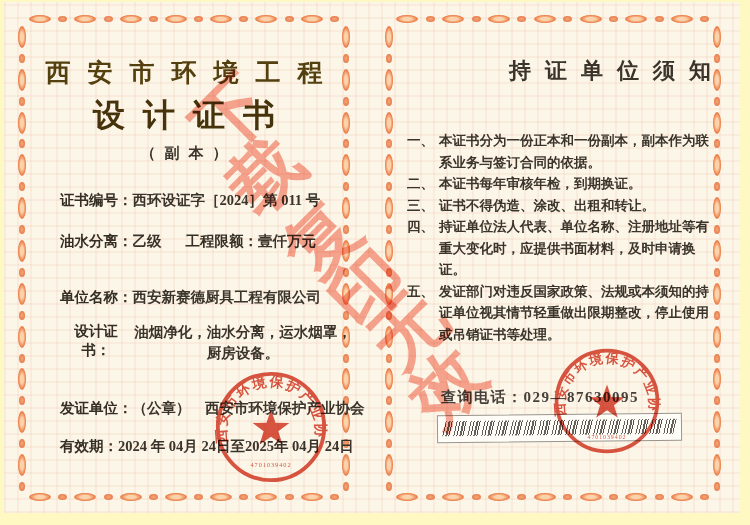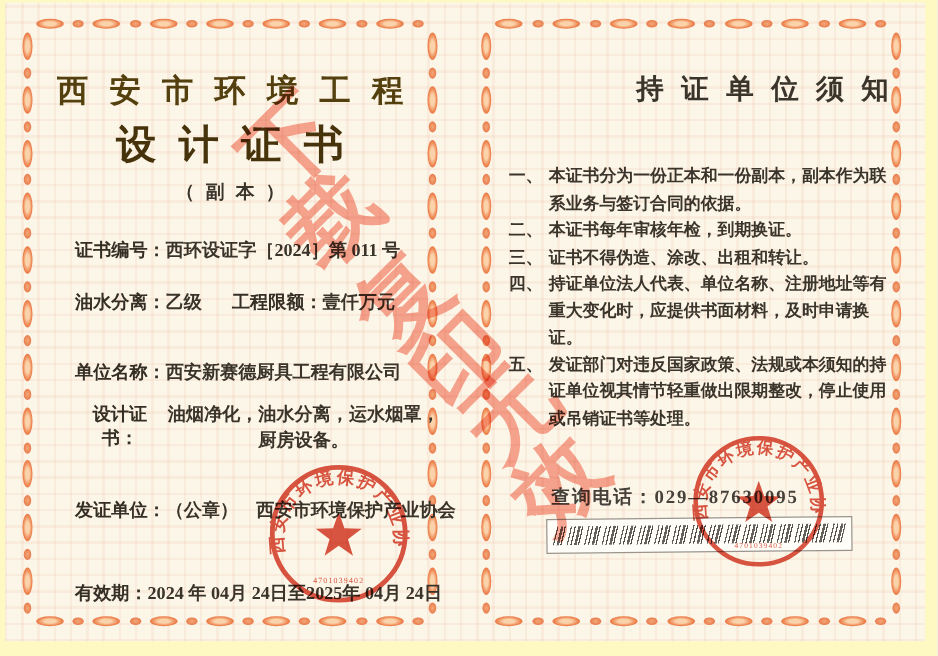--- a/index.html
+++ b/index.html
@@ -32,21 +32,21 @@
   .t2{position:absolute;top:84px;left:0;width:100%;margin:0;text-align:center;
       font-size:32px;font-weight:bold;letter-spacing:18px;text-indent:18px;color:#46330b;}
   .copy{position:absolute;top:134px;left:0;width:100%;text-align:center;
       font-size:15px;letter-spacing:9px;text-indent:9px;color:#3c352c;font-weight:600;}
   .f{position:absolute;left:46px;font-size:14.5px;font-weight:bold;color:#3a332a;white-space:nowrap;text-align:center;}
   .f .lb{color:#352e24;}
   .f .vl{color:#3a332a;}
   .f1{top:181px}.f2{top:222px}.f3{top:278px}
   .f4{top:312px;display:flex;white-space:normal;}
   .f4 .vl{width:224px;line-height:21px;}
-  .f5{top:389px}.f6{top:455px}
+  .f5{top:389px}.f6{top:427px}
   .gap2{display:inline-block;width:24px;}
 
   
   .rt{position:absolute;top:46px;left:0;width:100%;margin:0;text-align:right;
       font-size:22px;font-weight:bold;letter-spacing:14px;text-indent:14px;color:#3a342b;}
   ol.notices{position:absolute;left:26px;top:120px;width:302px;margin:0;padding:0;list-style:none;}
   li.notice{display:flex;font-size:13.5px;line-height:21.5px;color:#3b342b;font-weight:600;}
   li.notice .no{flex:0 0 32px;}
   li.notice .nt{flex:1;}
   .phone{position:absolute;left:60px;top:378px;font-size:15px;font-weight:bold;

